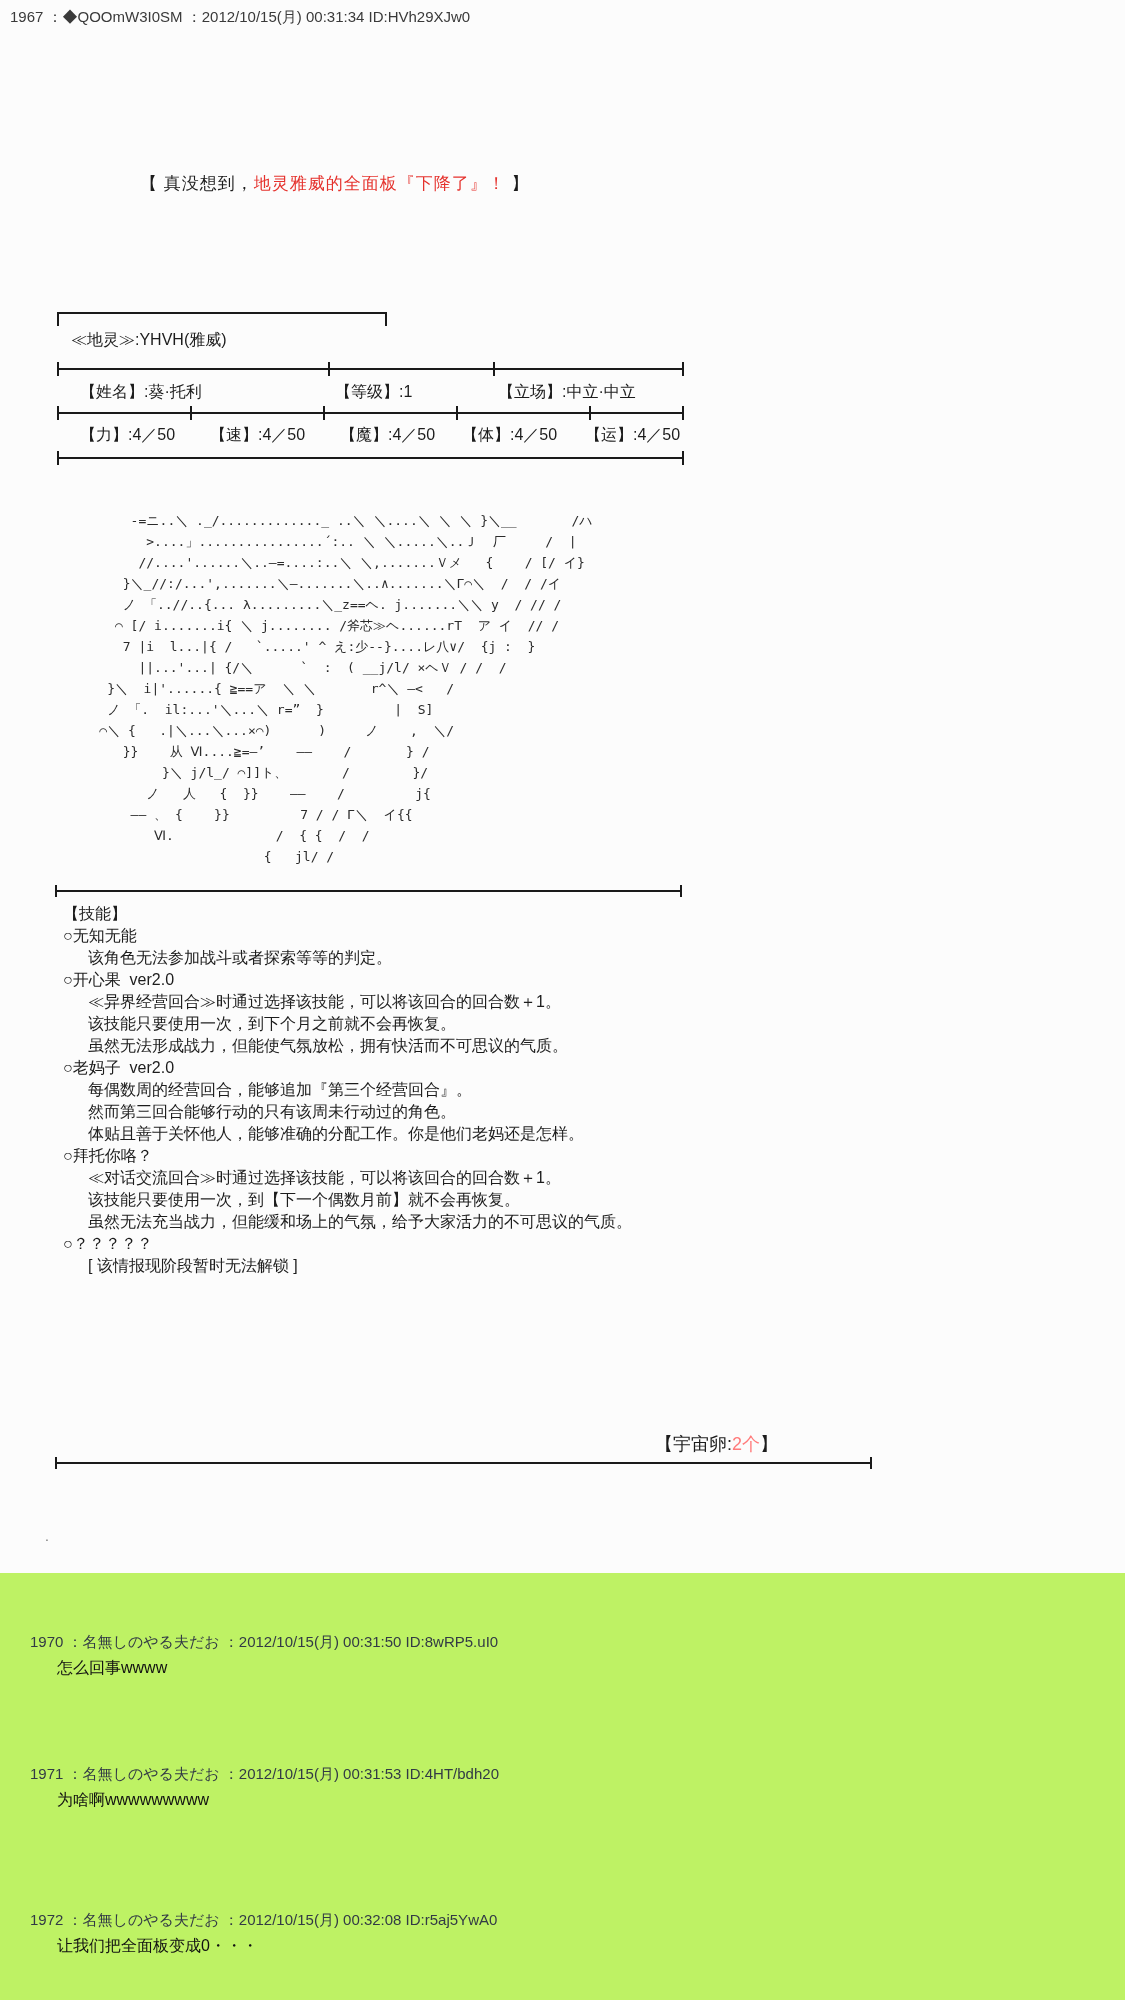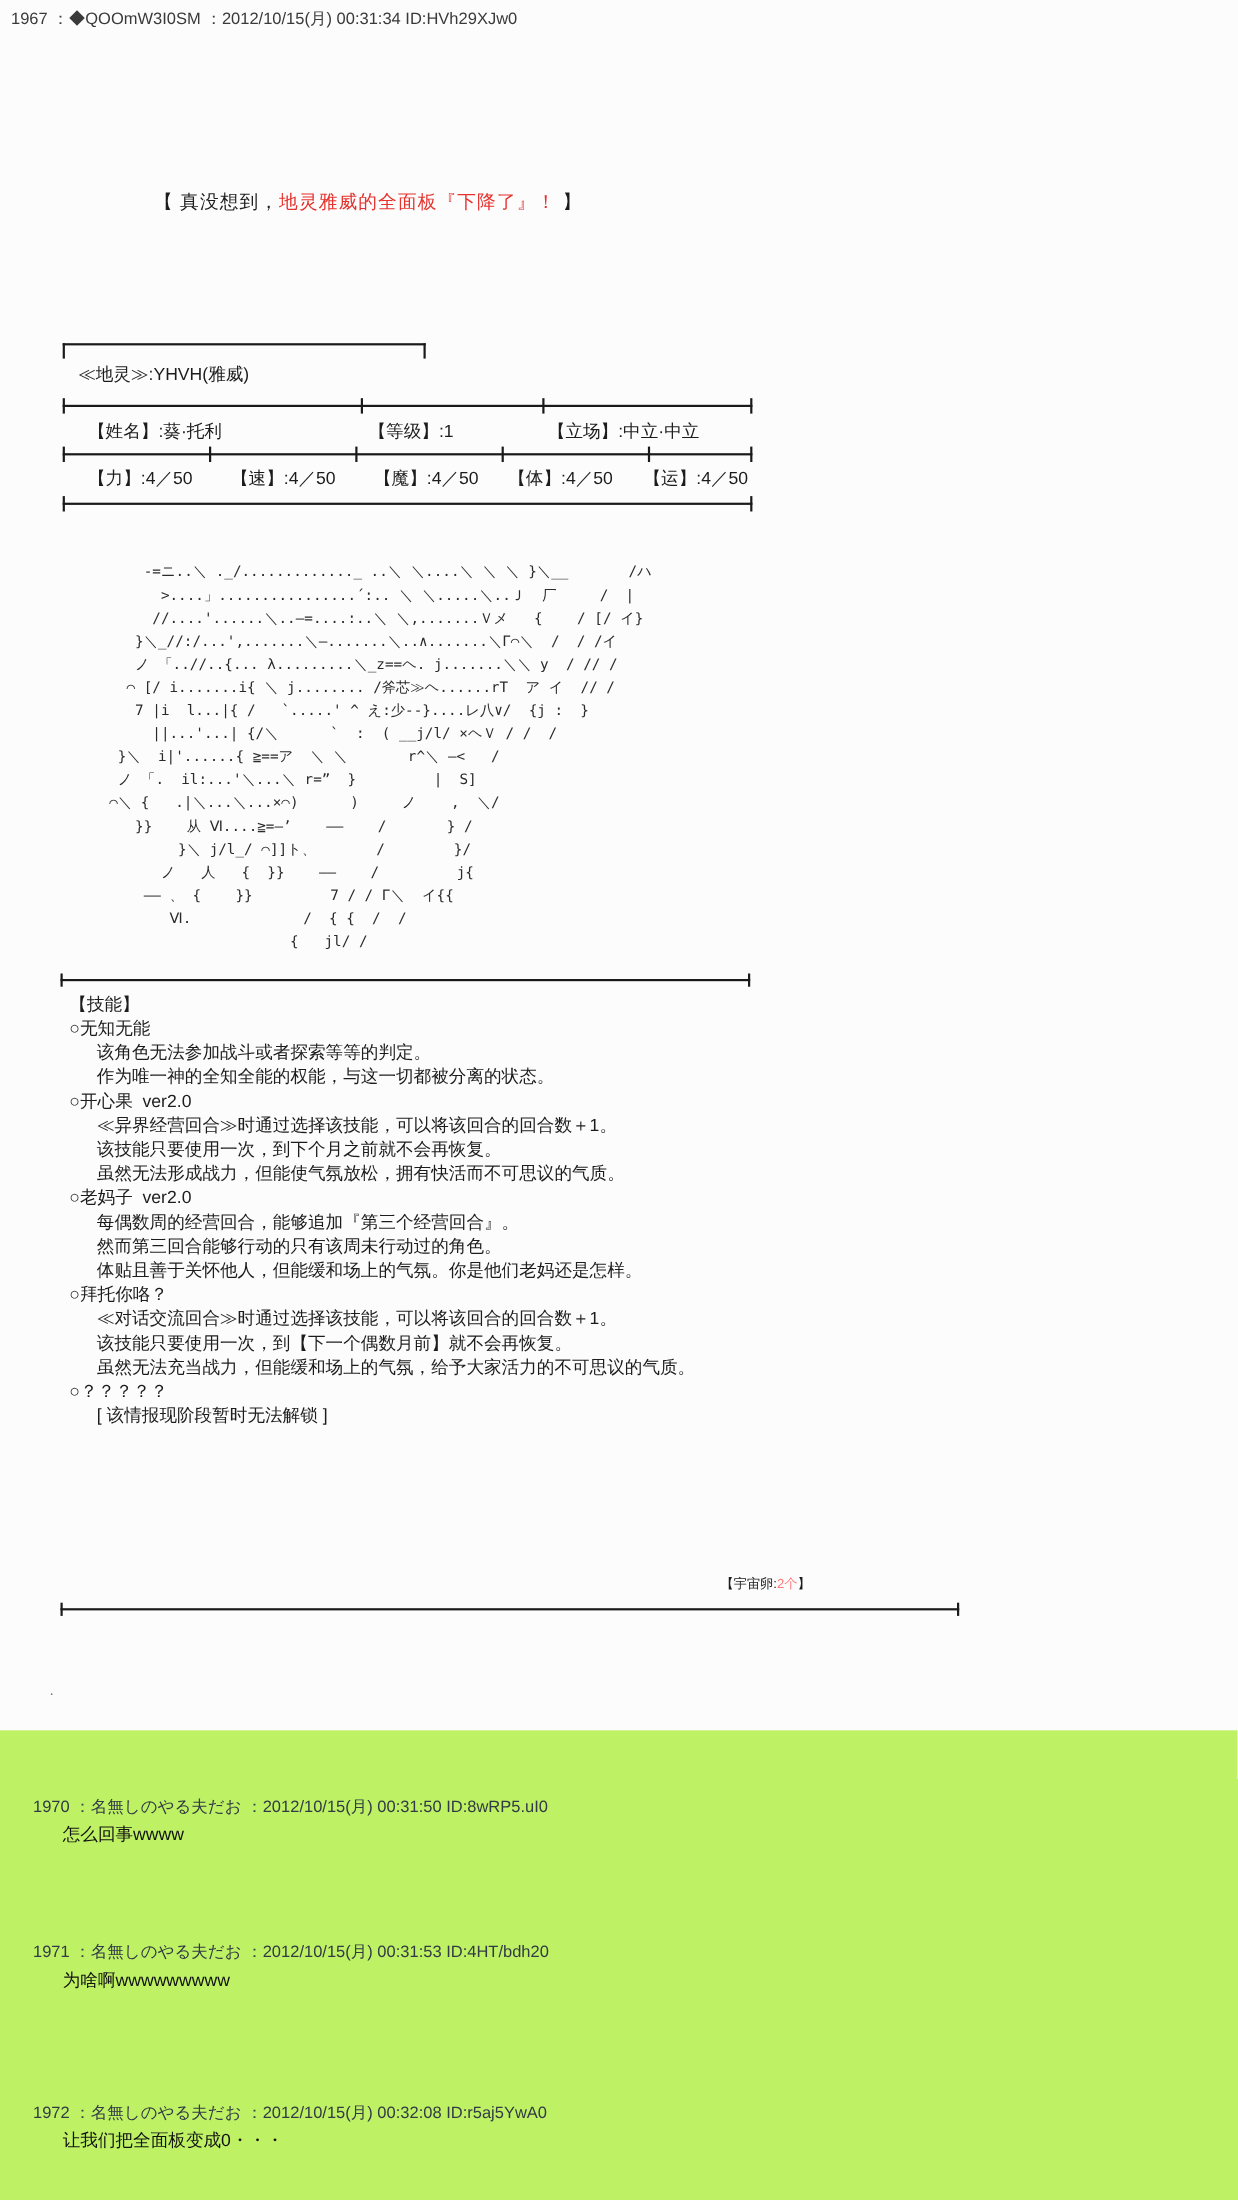--- a/index.html
+++ b/index.html
@@ -30,21 +30,21 @@
     font-size:13px; line-height:21px; color:#2a2a2a;
     white-space:pre;
   }
 
   
   .skills { font-size:16px; line-height:22px; width:640px; }
   .skill-item { }
   .skill-line { padding-left:25px; white-space:pre; }
   .skill-name { white-space:pre; }
 
-  .egg { font-size:12px; }
+  .egg { font-size:18px; }
   .egg .red2 { color:#ff7b7b; }
 
   .rule { position:absolute; height:2px; background:#1a1a1a; }
   .rule-tick { position:absolute; width:2px; height:12px; background:#1a1a1a; }
 
   .footer-dot { font-size:14px; color:#777; }
 
   
   .blue-section { position:absolute; left:0; top:1573px; width:1125px; height:427px; background:#bef264; }
   .reply { position:absolute; left:30px; }
@@ -117,35 +117,34 @@
 <div class="rule" style="left:55px; top:890px; width:627px;"></div>
 <div class="rule-tick" style="left:55px;  top:885px;"></div>
 <div class="rule-tick" style="left:680px; top:885px;"></div>
 
 <div class="abs skills" style="left:63px; top:903px;">
   <div class="skill-name">【技能】</div>
 
   <div>
     <div class="skill-name">○无知无能</div>
     <div class="skill-line">该角色无法参加战斗或者探索等等的判定。</div>
-    <div class="skill-line">作为唯一神的全知全能的权能，与这一切都被分离的状态。</div>
   </div>
 
   <div class="skill-item">
     <div class="skill-name">○开心果  ver2.0</div>
     <div class="skill-line">≪异界经营回合≫时通过选择该技能，可以将该回合的回合数＋1。</div>
     <div class="skill-line">该技能只要使用一次，到下个月之前就不会再恢复。</div>
     <div class="skill-line">虽然无法形成战力，但能使气氛放松，拥有快活而不可思议的气质。</div>
   </div>
 
   <div class="skill-item">
     <div class="skill-name">○老妈子  ver2.0</div>
     <div class="skill-line">每偶数周的经营回合，能够追加『第三个经营回合』。</div>
     <div class="skill-line">然而第三回合能够行动的只有该周未行动过的角色。</div>
-    <div class="skill-line">体贴且善于关怀他人，但能缓和场上的气氛。你是他们老妈还是怎样。</div>
+    <div class="skill-line">体贴且善于关怀他人，能够准确的分配工作。你是他们老妈还是怎样。</div>
   </div>
 
   <div class="skill-item">
     <div class="skill-name">○拜托你咯？</div>
     <div class="skill-line">≪对话交流回合≫时通过选择该技能，可以将该回合的回合数＋1。</div>
     <div class="skill-line">该技能只要使用一次，到【下一个偶数月前】就不会再恢复。</div>
     <div class="skill-line">虽然无法充当战力，但能缓和场上的气氛，给予大家活力的不可思议的气质。</div>
   </div>
 
   <div class="skill-item">

